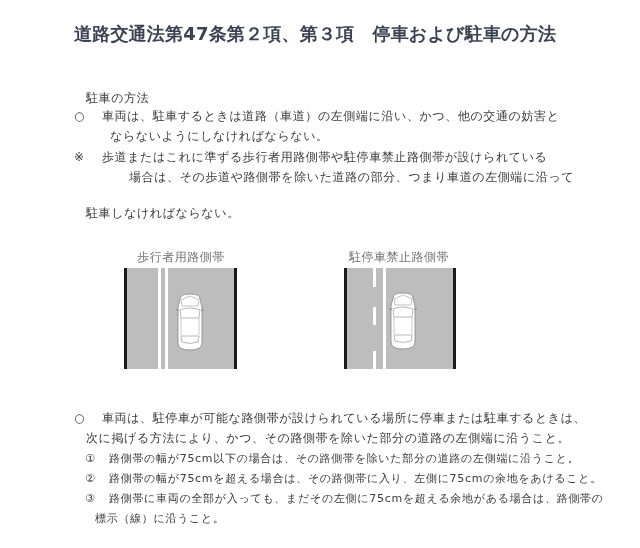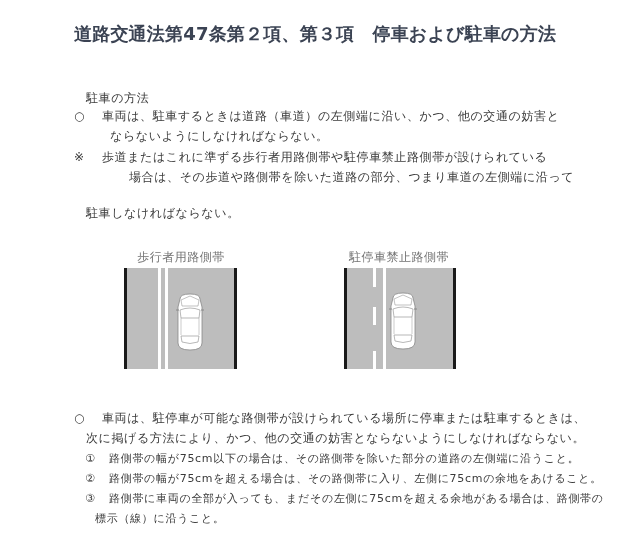--- a/index.html
+++ b/index.html
@@ -87,21 +87,21 @@
     <line x1="25" y1="25" x2="25" y2="42" stroke="#aaa" stroke-width="0.6"></line>
     <path d="M7 43 L25 43 L24 49 Q16 52 8 49 Z" fill="none" stroke="#999" stroke-width="0.7"></path>
     <line x1="2" y1="17" x2="5" y2="17" stroke="#888" stroke-width="1"></line>
     <line x1="27" y1="17" x2="30" y2="17" stroke="#888" stroke-width="1"></line>
   </svg>
 </div>
 
 <div class="line" style="left:74px; top:411px;">
   <span class="mark wide">○</span><span>車両は、駐停車が可能な路側帯が設けられている場所に停車または駐車するときは、</span>
 </div>
-<div class="line" style="left:86px; top:431px;">次に掲げる方法により、かつ、他の交通の妨害とならないようにしなければならない。</div>
+<div class="line" style="left:86px; top:431px;">次に掲げる方法により、かつ、その路側帯を除いた部分の道路の左側端に沿うこと。</div>
 
 <div class="line small" style="left:85px; top:452px;">
   <span class="mark">①</span><span>路側帯の幅が75cm以下の場合は、その路側帯を除いた部分の道路の左側端に沿うこと。</span>
 </div>
 <div class="line small" style="left:85px; top:472px;">
   <span class="mark">②</span><span>路側帯の幅が75cmを超える場合は、その路側帯に入り、左側に75cmの余地をあけること。</span>
 </div>
 <div class="line small" style="left:85px; top:492px;">
   <span class="mark">③</span><span>路側帯に車両の全部が入っても、まだその左側に75cmを超える余地がある場合は、路側帯の</span>
 </div>

